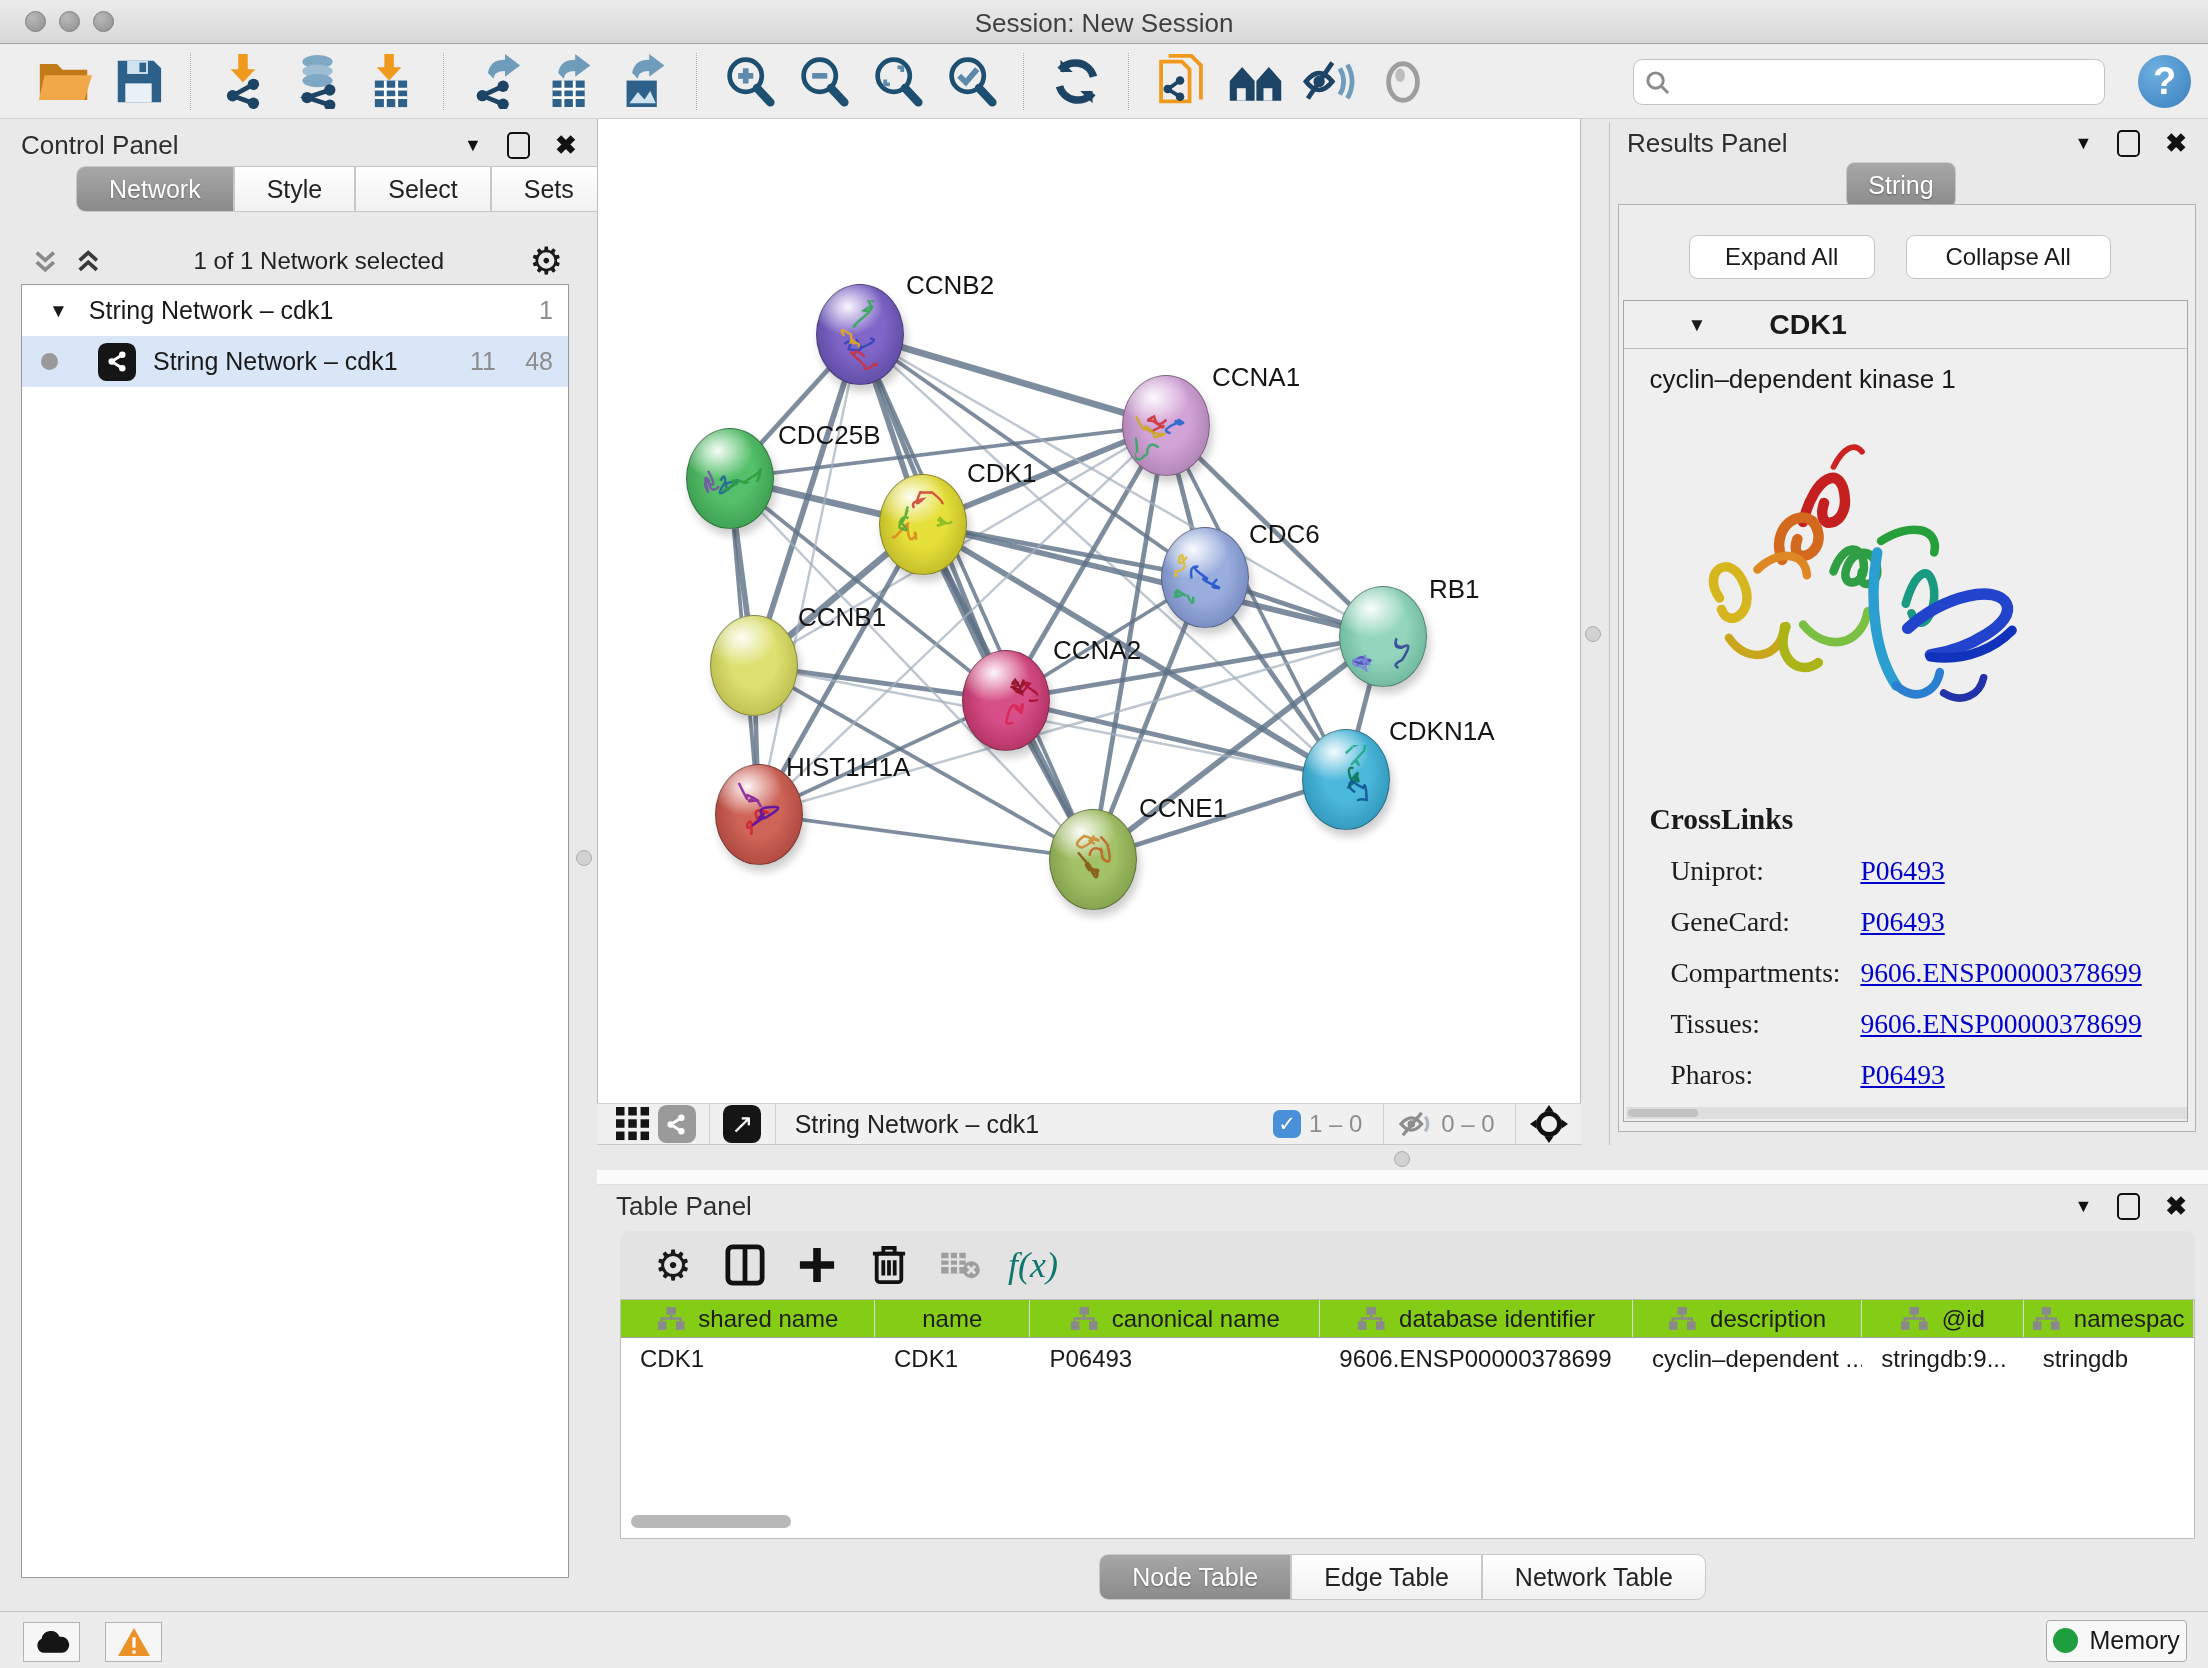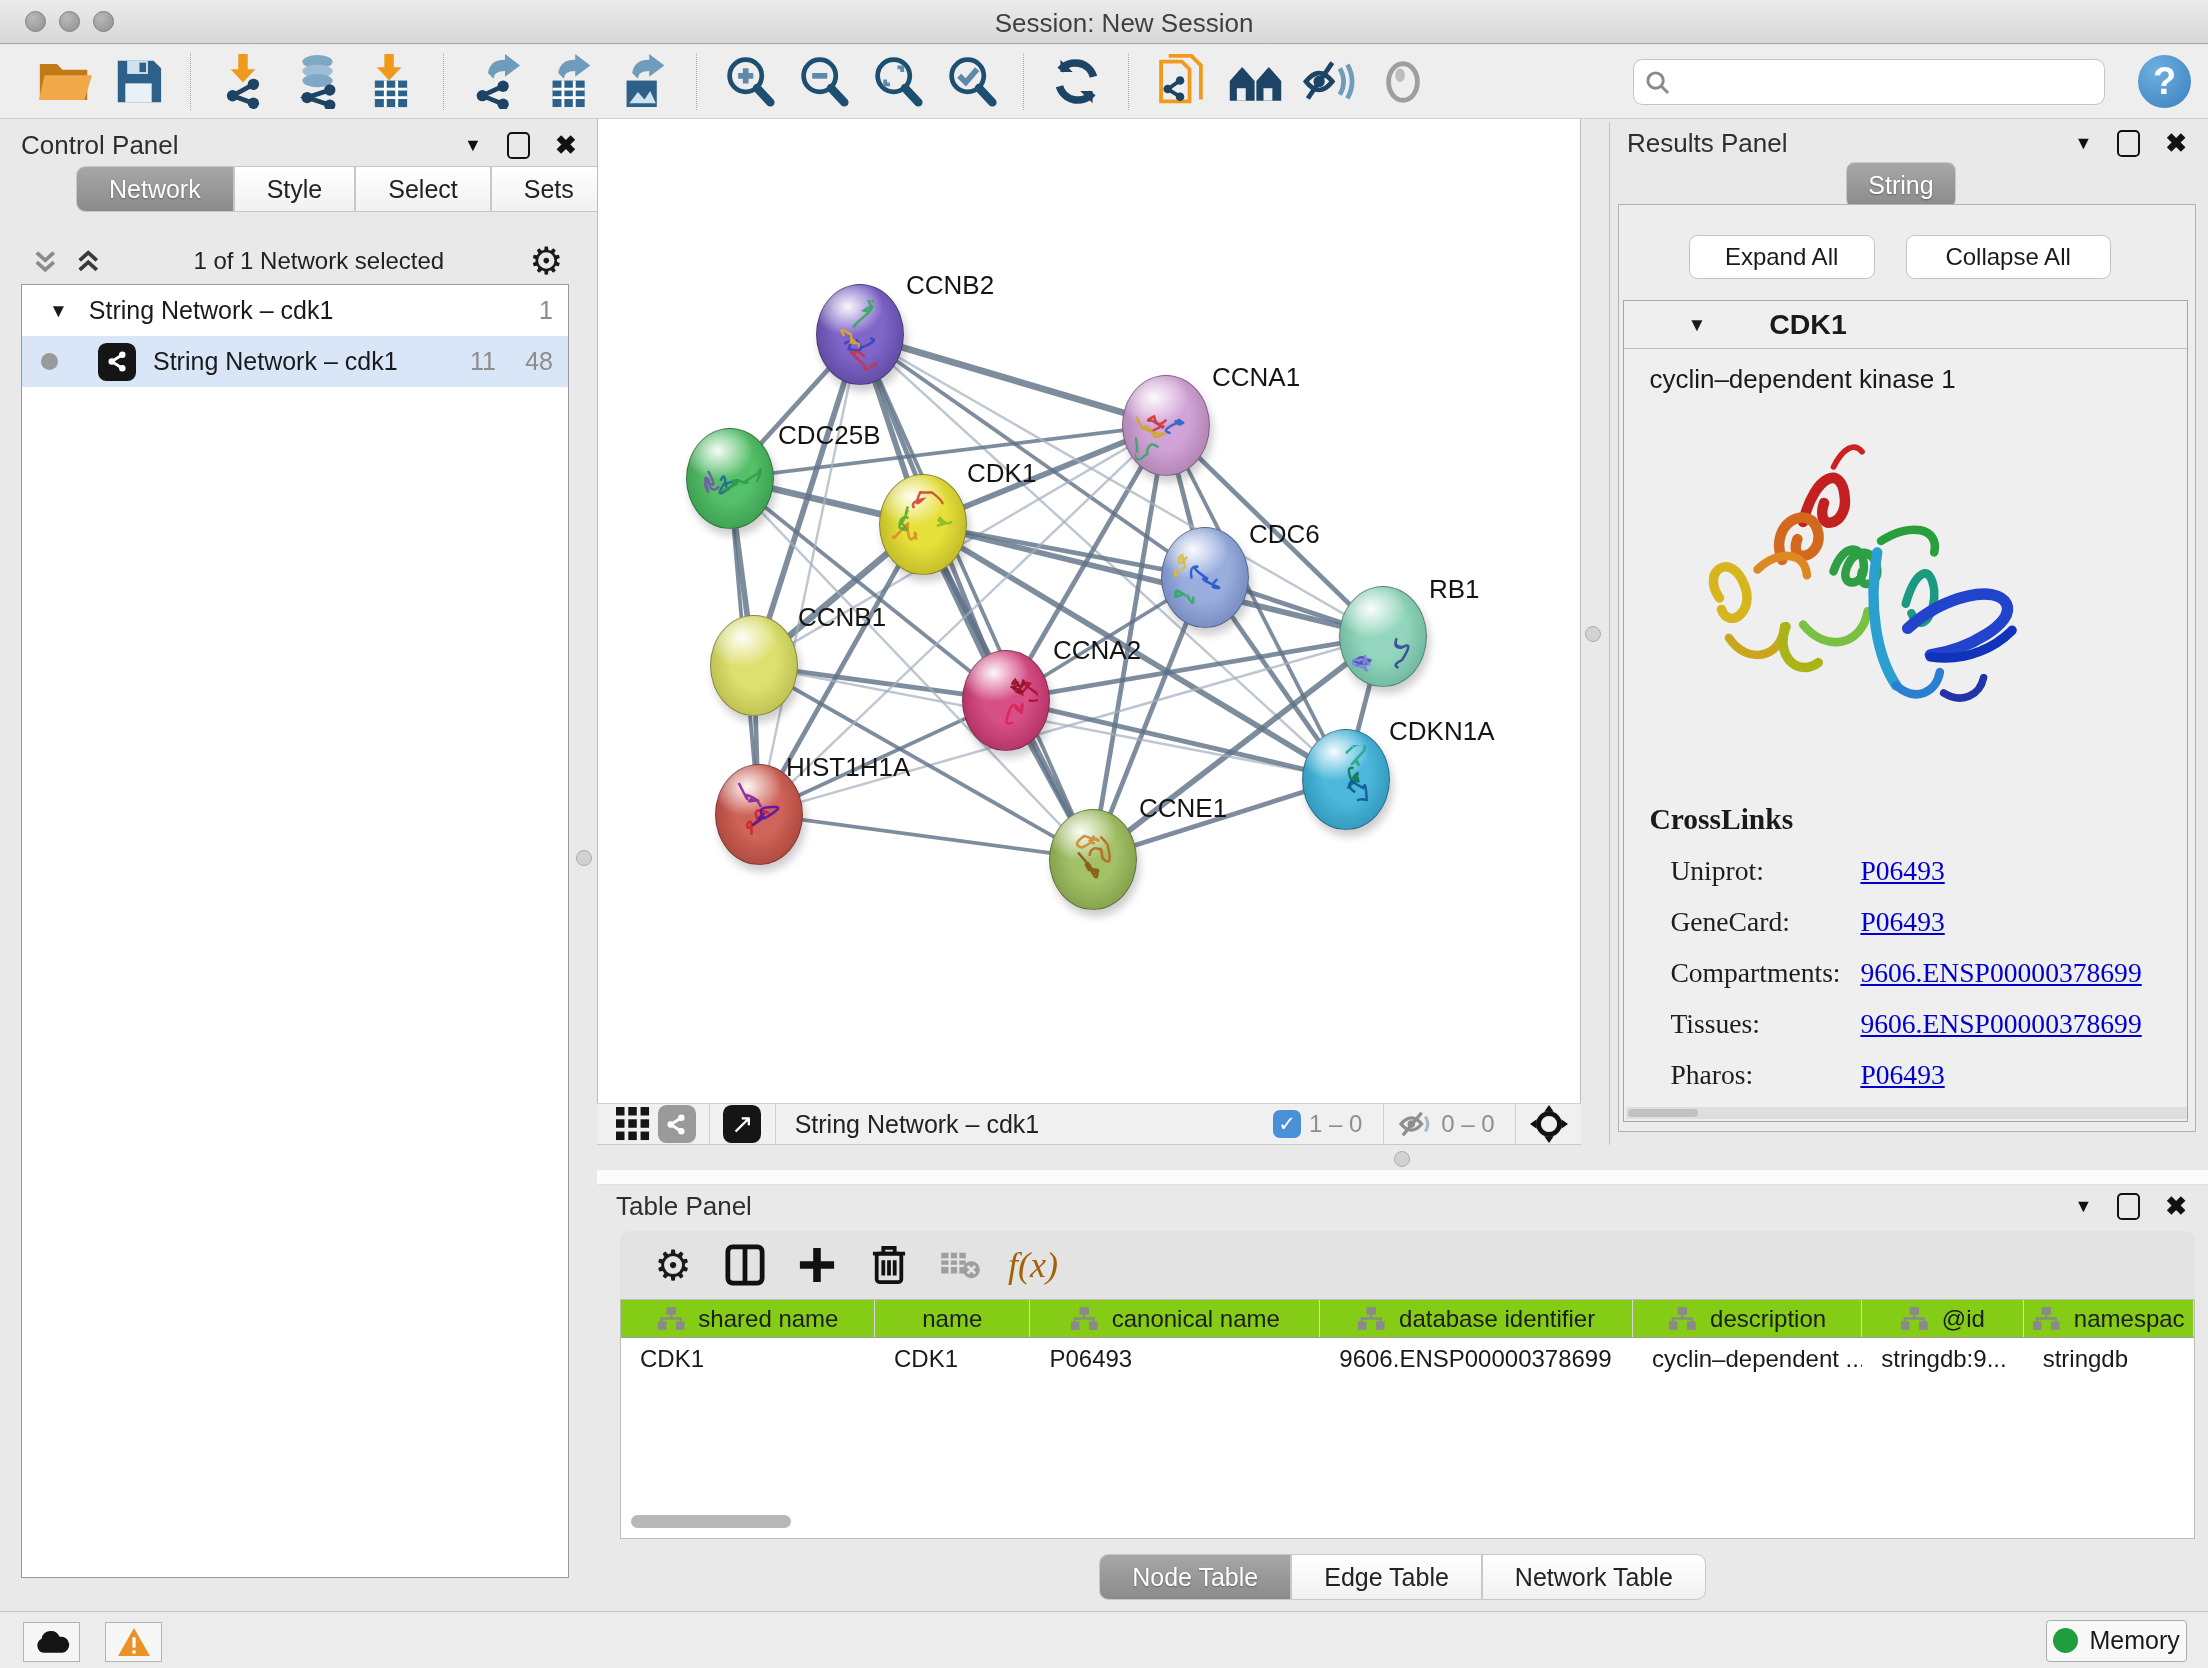--- a/index.html
+++ b/index.html
@@ -1,21 +1,21 @@
 <!DOCTYPE html>
 <html style="font-size:15px"><head>
 <meta charset="utf-8">
 <style>
   * { margin:0; padding:0; box-sizing:border-box; }
   body { background:#d0d0d0; font-family:"Liberation Sans", sans-serif; }
   #app { position:relative; width:2208px; height:1668px; background:#e9e9e9; overflow:hidden; color:#1a1a1a; }
 
   
   #titlebar { position:absolute; left:0; top:0; width:2208px; height:44px;
-    background:linear-gradient(#ececec,#d7d7d7); border-bottom:1px solid #a6a6a6;padding-left:20px; }
+    background:linear-gradient(#ececec,#d7d7d7); border-bottom:1px solid #a6a6a6; }
   .tl-dot { position:absolute; top:11.4px; width:21px; height:21px; border-radius:50%;
     background:radial-gradient(circle at 35% 30%, #b9b9b9, #8f8f8f); border:1px solid #7e7e7e; }
   #win-title { position:absolute; top:7.6px; width:100%; text-align:center; font-size:26px; color:#3f3f3f; }
 
   
   #toolbar { position:absolute; left:0; top:45px; width:2208px; height:74px; background:#eeeeee;
     border-bottom:1px solid #cfcfcf; display:flex; align-items:center; padding-left:27px; }
   .tb-ic { width:55px; height:55px; margin:0 9.5px; display:flex; align-items:center; justify-content:center; }
   .tb-div { width:0; height:57px; border-left:1.9px dotted #a9a9a9; margin:0 15px; }
   #search-wrap { position:absolute; left:1633px; top:14.3px; width:472px; height:46px; background:#ffffff;
@@ -621,21 +621,21 @@
         </svg>
       </span>
       <span class="tpt-ic">
         <svg width="42" height="32" viewBox="0 0 44 34">
           <rect x="1" y="4" width="26" height="22" fill="#9e9e9e"></rect>
           <path d="M1 11 h26 M1 18 h26 M10 4 v22 M19 4 v22" stroke="#e3e3e3" stroke-width="2.5"></path>
           <circle cx="33" cy="22" r="9" fill="#9e9e9e"></circle>
           <path d="M29 18 l8 8 M37 18 l-8 8" stroke="#e3e3e3" stroke-width="3"></path>
         </svg>
       </span>
-      <span class="tpt-ic" style="font-family:'Liberation Serif',serif; font-style:italic; font-size:36px; color:#a16207">f(x)</span>
+      <span class="tpt-ic" style="font-family:'Liberation Serif',serif; font-style:italic; font-size:36px; color:#0f766e">f(x)</span>
     </div>
     <div id="tbl">
       <div id="tbl-head">
           <div class="th" style="width: 255px;">
             <span>
               <svg width="28.5" height="25" viewBox="0 0 30 26">
                 <g fill="#8a8a8a">
                   <rect x="10" y="1" width="10" height="8"></rect>
                   <rect x="1" y="16" width="9" height="9"></rect>
                   <rect x="20" y="16" width="9" height="9"></rect>

